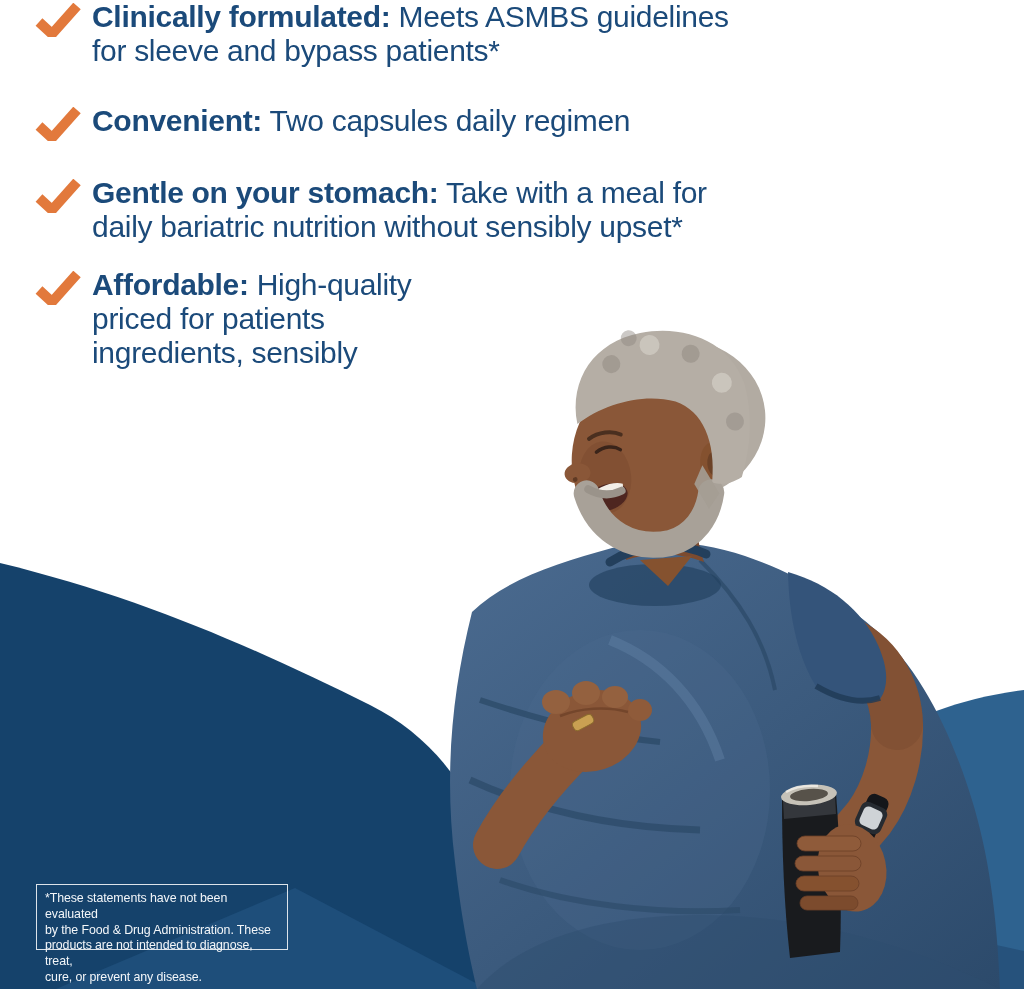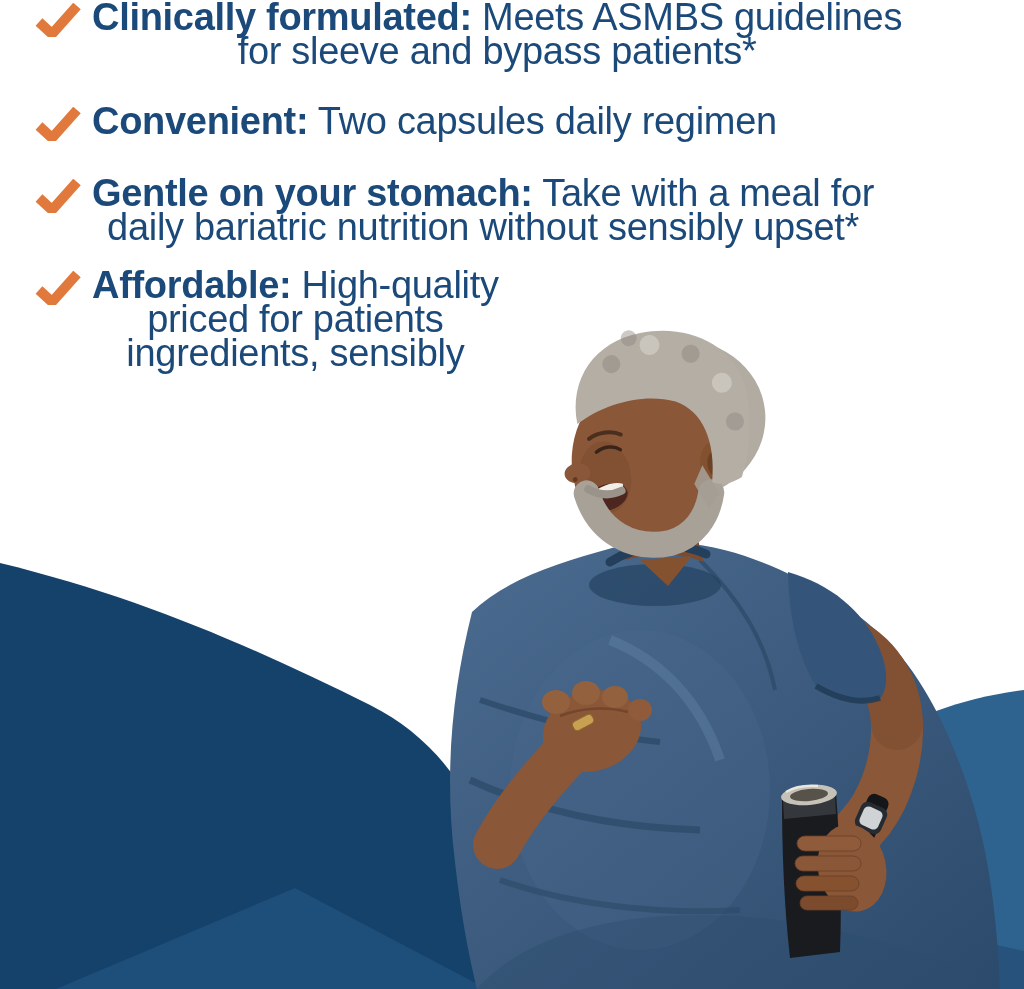--- a/index.html
+++ b/index.html
@@ -4,21 +4,21 @@
 <style>
   html,body{margin:0;padding:0;background:#ffffff;}
   .canvas{
     position:relative;width:1024px;height:989px;overflow:hidden;background:#ffffff;
     font-family:"Liberation Sans",sans-serif;
   }
   .bg{position:absolute;inset:0;z-index:0;}
   .content{position:absolute;inset:0;z-index:2;}
   .bullet{position:absolute;left:35px;}
   .check{position:absolute;left:0;top:3px;width:46px;height:34px;}
-  .btext{margin-left:57px;font-size:38px;line-height:34px;letter-spacing:-0.3px;color:#1b4a7a;text-align:center;}
+  .btext{margin-left:57px;font-size:30px;line-height:34px;letter-spacing:-0.3px;color:#1b4a7a;}
   .btext .b{font-weight:800;}
   .disclaimer{
     position:absolute;left:36px;top:884px;width:252px;height:66px;box-sizing:border-box;
     border:1px solid rgba(255,255,255,0.85);
     padding:6px 8px 5px 8px;
     font-size:12.4px;line-height:15.8px;color:#f3f6f9;letter-spacing:-0.1px;
   }
 </style>
 </head>
 <body>
@@ -167,15 +167,21 @@
       <svg class="check" viewBox="0 0 46 34">
         <path d="M4 19 L17 31 L42 3" fill="none" stroke-width="10" stroke-linecap="butt" stroke-linejoin="miter" stroke="#e2793c"></path>
       </svg>
       <div class="btext">
         <div><span class="b">Affordable:</span><span> High-quality</span></div>
         <div>priced for patients</div>
         <div>ingredients, sensibly</div>
       </div>
     </div>
 
+    <div class="disclaimer">
+      <div>*These statements have not been evaluated</div>
+      <div>by the Food &amp; Drug Administration. These</div>
+      <div>products are not intended to diagnose, treat,</div>
+      <div>cure, or prevent any disease.</div>
+    </div>
 
   </div>
 </div>
 
 </body></html>

